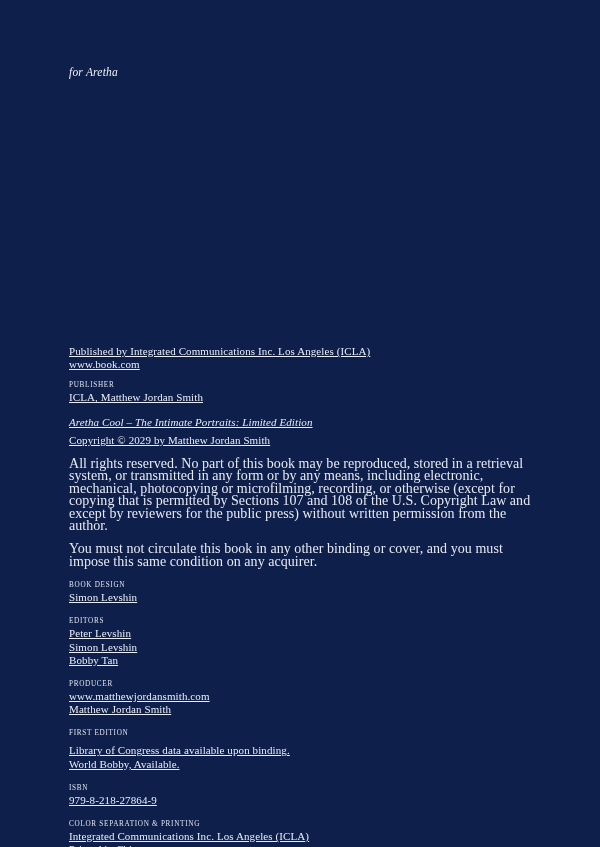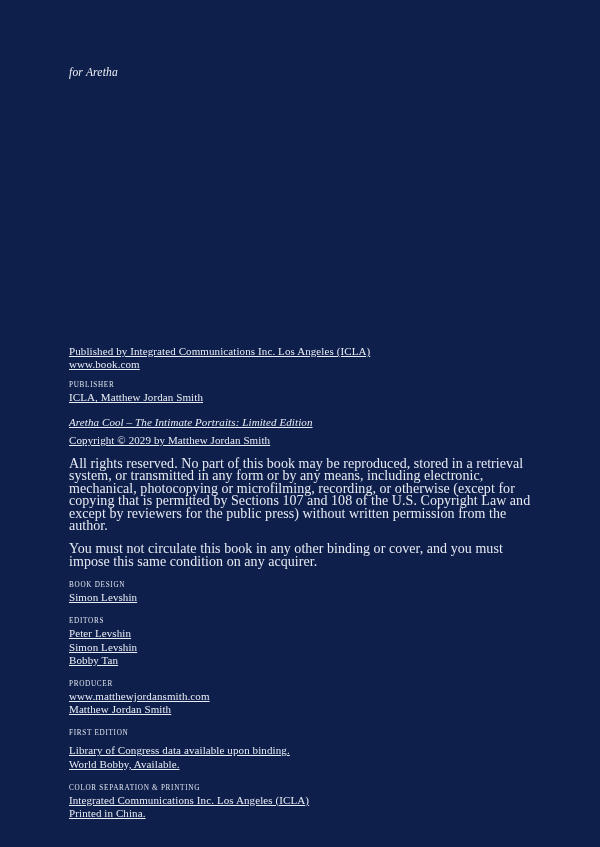--- a/index.html
+++ b/index.html
@@ -121,20 +121,24 @@
       <div class="line">Matthew Jordan Smith</div>
     </div>
 
     <div class="block">
       <div class="label">FIRST EDITION</div>
       <div class="spacer-lg"></div>
       <div class="line">Library of Congress data available upon binding.</div>
       <div class="line">World Bobby, Available.</div>
     </div>
 
+    <div class="block">
+      <div class="label">ISBN</div>
+      <div class="line">979-8-218-27864-9</div>
+    </div>
 
     <div class="block">
       <div class="label">COLOR SEPARATION &amp; PRINTING</div>
       <div class="line">Integrated Communications Inc. Los Angeles (ICLA)</div>
       <div class="line">Printed in China.</div>
     </div>
 
   </div>
 </div>
 

